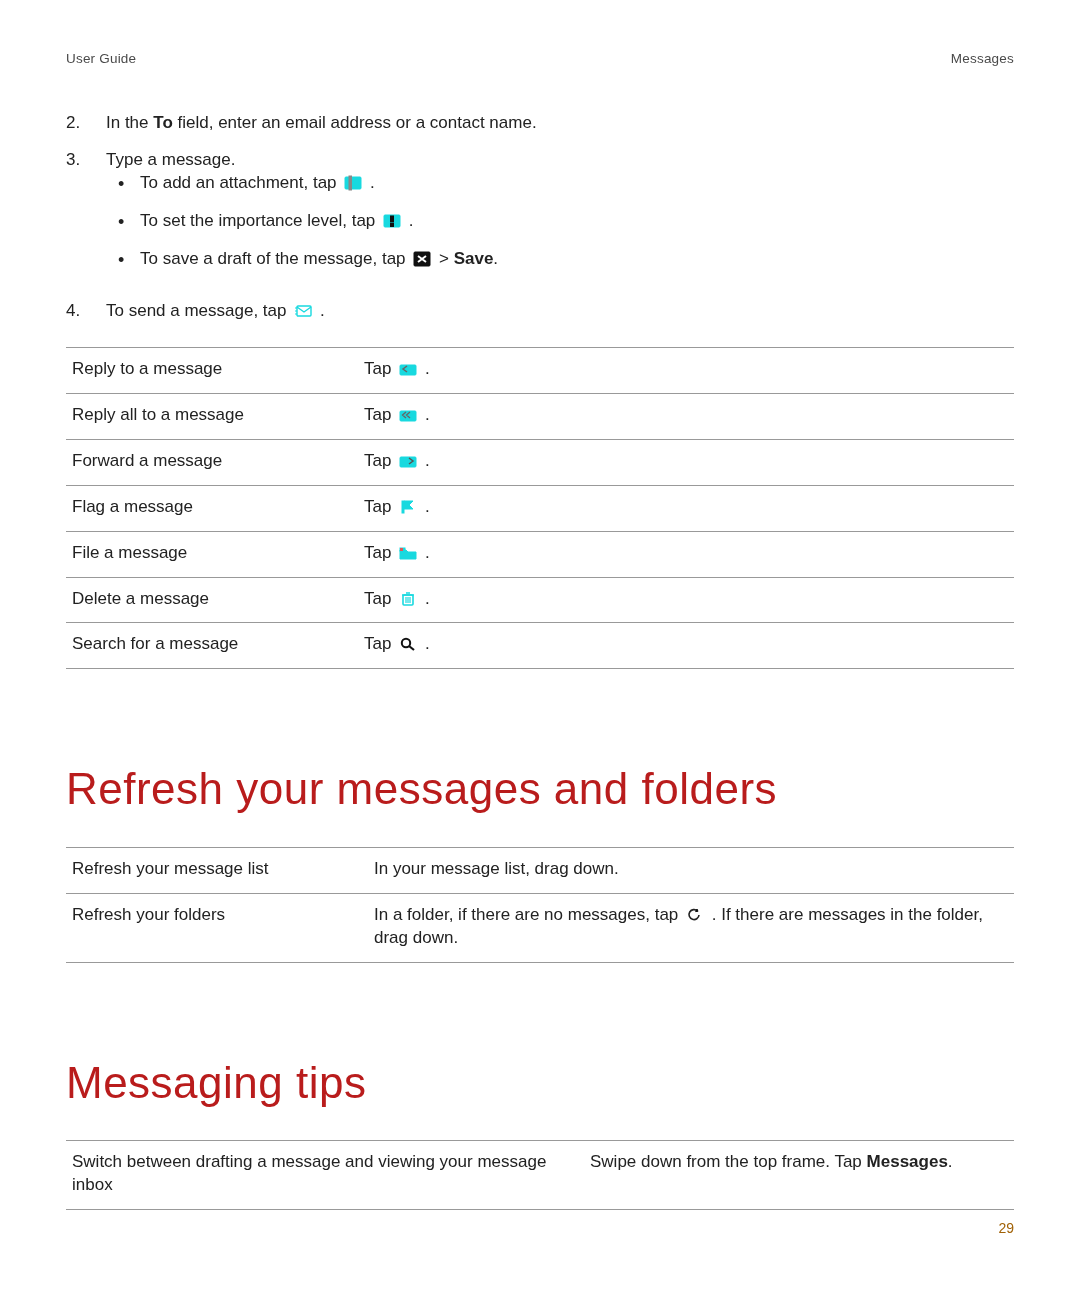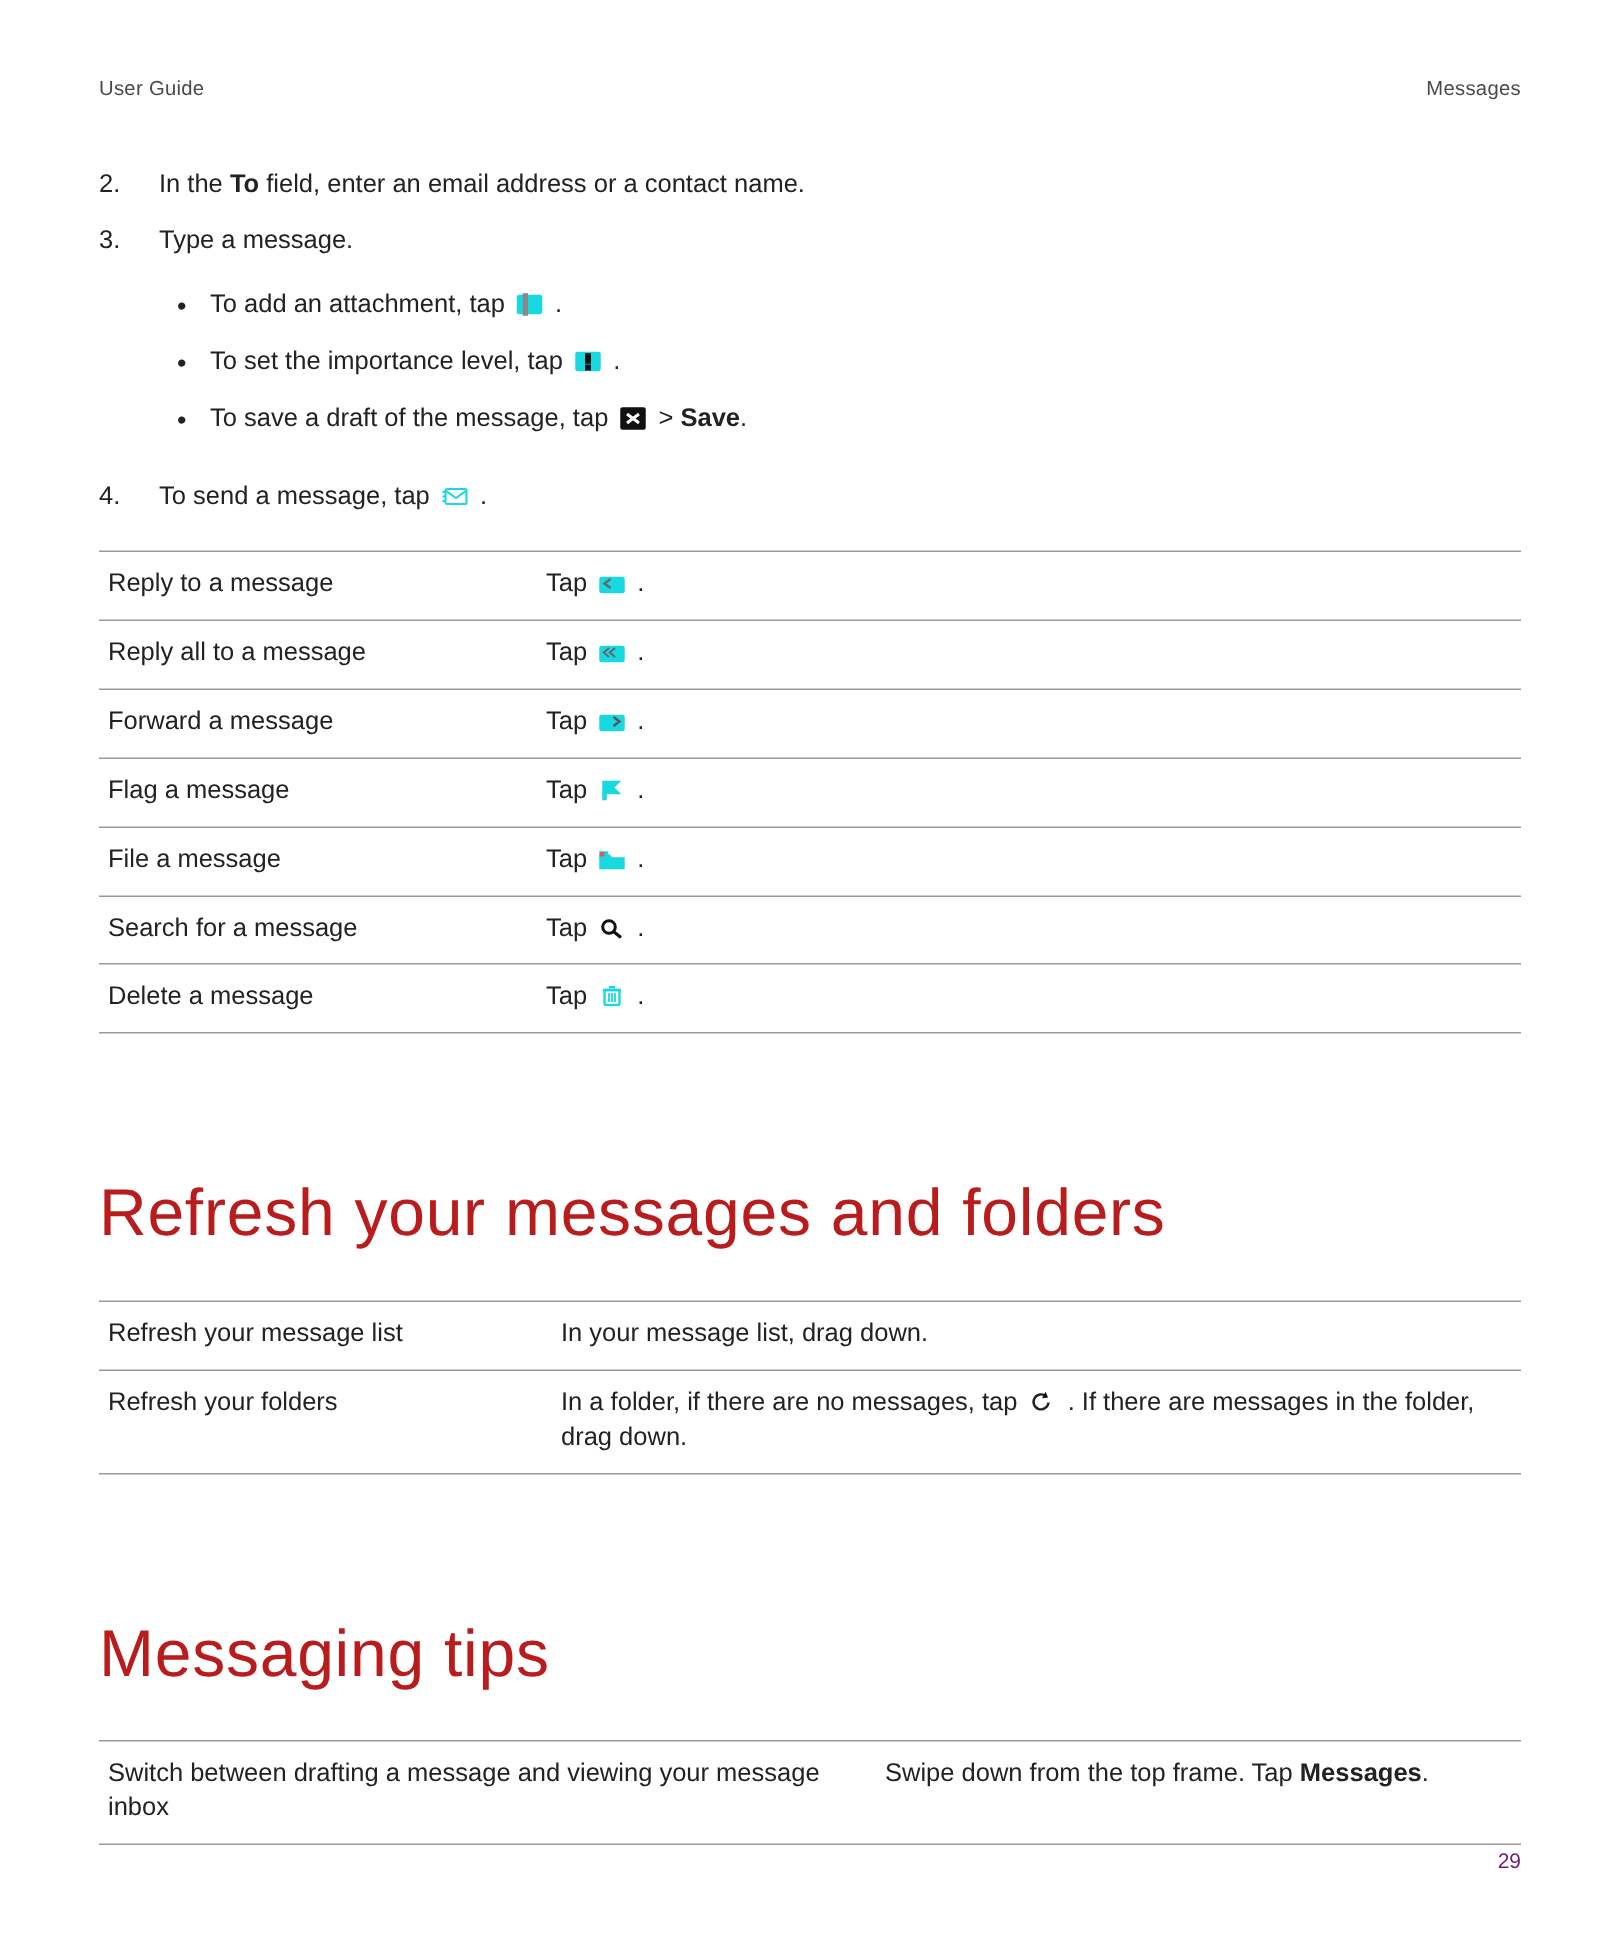--- a/index.html
+++ b/index.html
@@ -42,21 +42,21 @@
   ol.nl > li .num {
     width: 40px;
     flex-shrink: 0;
   }
   ol.nl > li .txt {
     flex: 1;
   }
   ul.bul {
     list-style: none;
     padding: 0 0 0 10px;
-    margin: 20px 0 4px;
+    margin: 0 0 4px;
   }
   ul.bul > li {
     position: relative;
     padding-left: 24px;
     margin-bottom: 15px;
     font-size: 17px;
   }
   ul.bul > li::before {
     content: "•";
     position: absolute;
@@ -104,23 +104,23 @@
   h1.sec {
     font-weight: 400;
     color: #b91c1c;
     font-size: 44px;
     margin: 90px 0 28px;
     letter-spacing: .5px;
   }
   .pagen {
     position: absolute;
     right: 66px;
-    bottom: 46px;
+    bottom: 58px;
     font-size: 14px;
-    color: #701a75;
+    color: #a16207;
   }
   
   .c-teal { fill: #18d9df; stroke: #18d9df; }
   .c-black { fill: #111; stroke: #111; }
   .c-grey { fill: #888; stroke: #888; }
 </style>
 </head>
 <body>
 <div class="page">
 
@@ -256,41 +256,41 @@
           <svg viewBox="0 0 18 14">
                 <path d="M1 4 h6 l2 2 h8 v7 h-16 z" class="c-teal"></path>
                 <rect x="1" y="2" width="5" height="3" class="c-teal"></rect>
                 <rect x="1" y="2" width="3" height="3" fill="#e05858"></rect>
               </svg>
         </span>
         <span> .</span>
       </td>
     </tr>
     <tr>
-      <td class="c1">Search for a message</td>
-      <td>
-        <span>Tap </span>
-        <span class="ichip-sm">
-          <svg viewBox="0 0 18 14">
-                <circle cx="7" cy="6" r="4.2" fill="none" stroke="#111" stroke-width="2"></circle>
-                <path d="M10 9 L15 13" stroke="#111" stroke-width="2.2"></path>
-              </svg>
-        </span>
-        <span> .</span>
-      </td>
-    </tr>
-    <tr>
       <td class="c1">Delete a message</td>
       <td>
         <span>Tap </span>
         <span class="ichip-sm">
           <svg viewBox="0 0 18 14">
                 <rect x="4" y="3" width="10" height="10" rx="1" fill="none" stroke="#18d9df" stroke-width="1.6"></rect>
                 <path d="M3 3 h12 M7 1 h4" stroke="#18d9df" stroke-width="1.6"></path>
                 <path d="M7 5v6M9 5v6M11 5v6" stroke="#18d9df" stroke-width="1.2"></path>
+              </svg>
+        </span>
+        <span> .</span>
+      </td>
+    </tr>
+    <tr>
+      <td class="c1">Search for a message</td>
+      <td>
+        <span>Tap </span>
+        <span class="ichip-sm">
+          <svg viewBox="0 0 18 14">
+                <circle cx="7" cy="6" r="4.2" fill="none" stroke="#111" stroke-width="2"></circle>
+                <path d="M10 9 L15 13" stroke="#111" stroke-width="2.2"></path>
               </svg>
         </span>
         <span> .</span>
       </td>
     </tr>
   </tbody>
     </table>
 
   <h1 class="sec">Refresh your messages and folders</h1>
 

